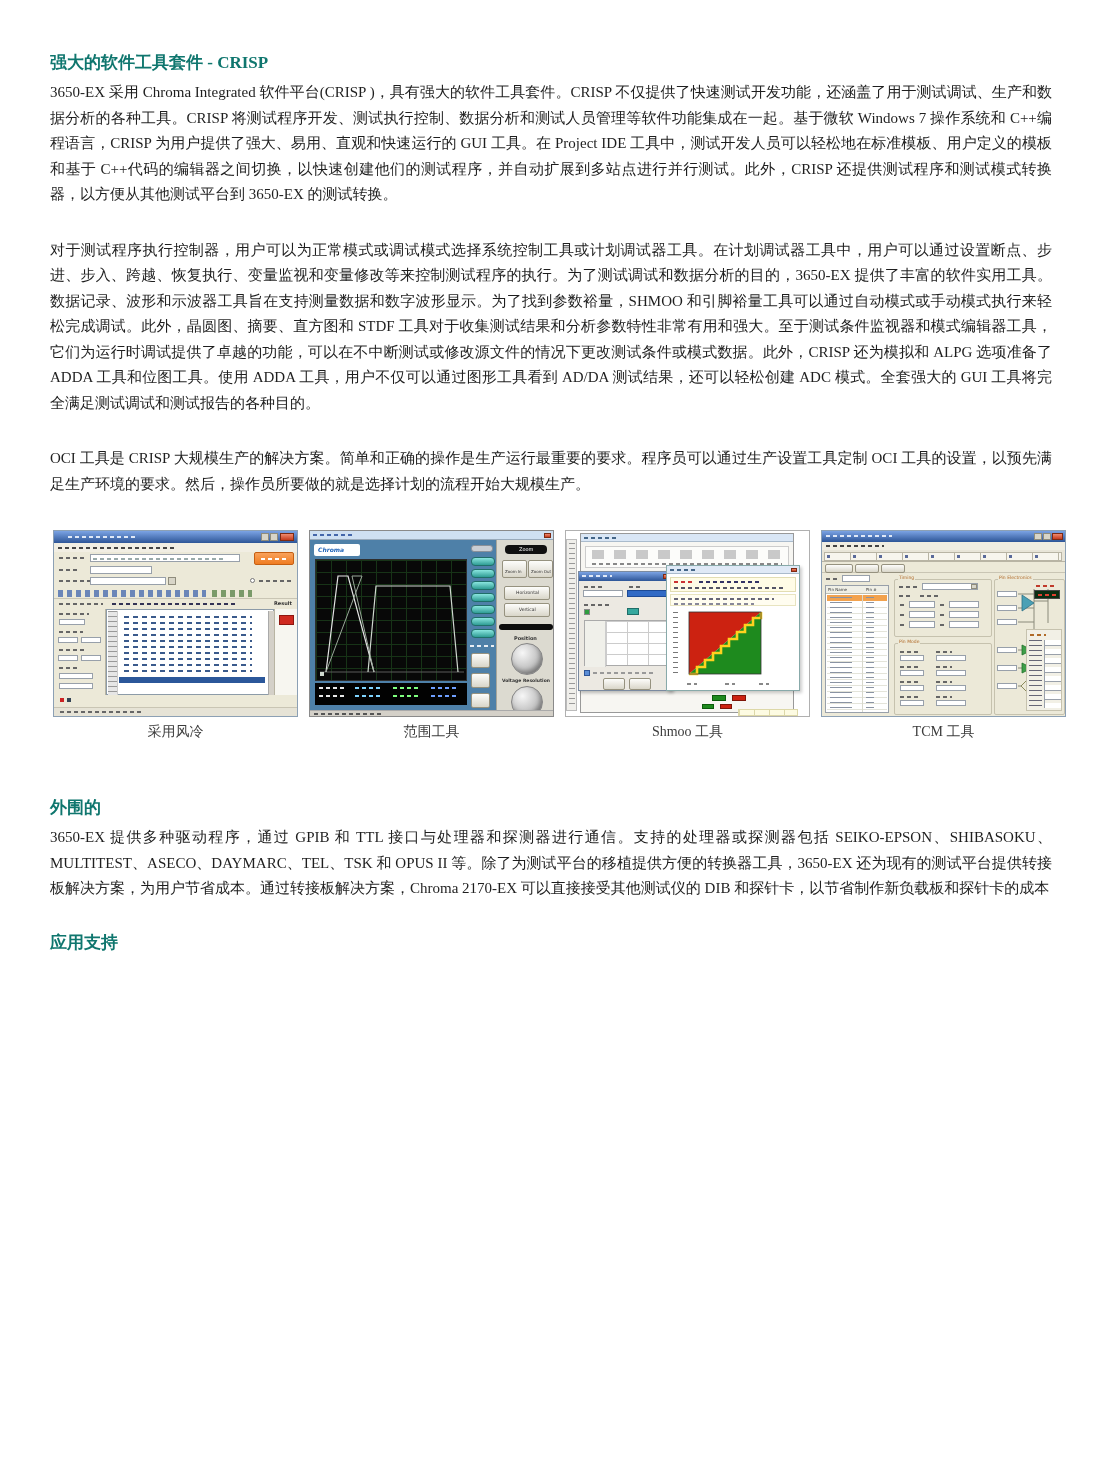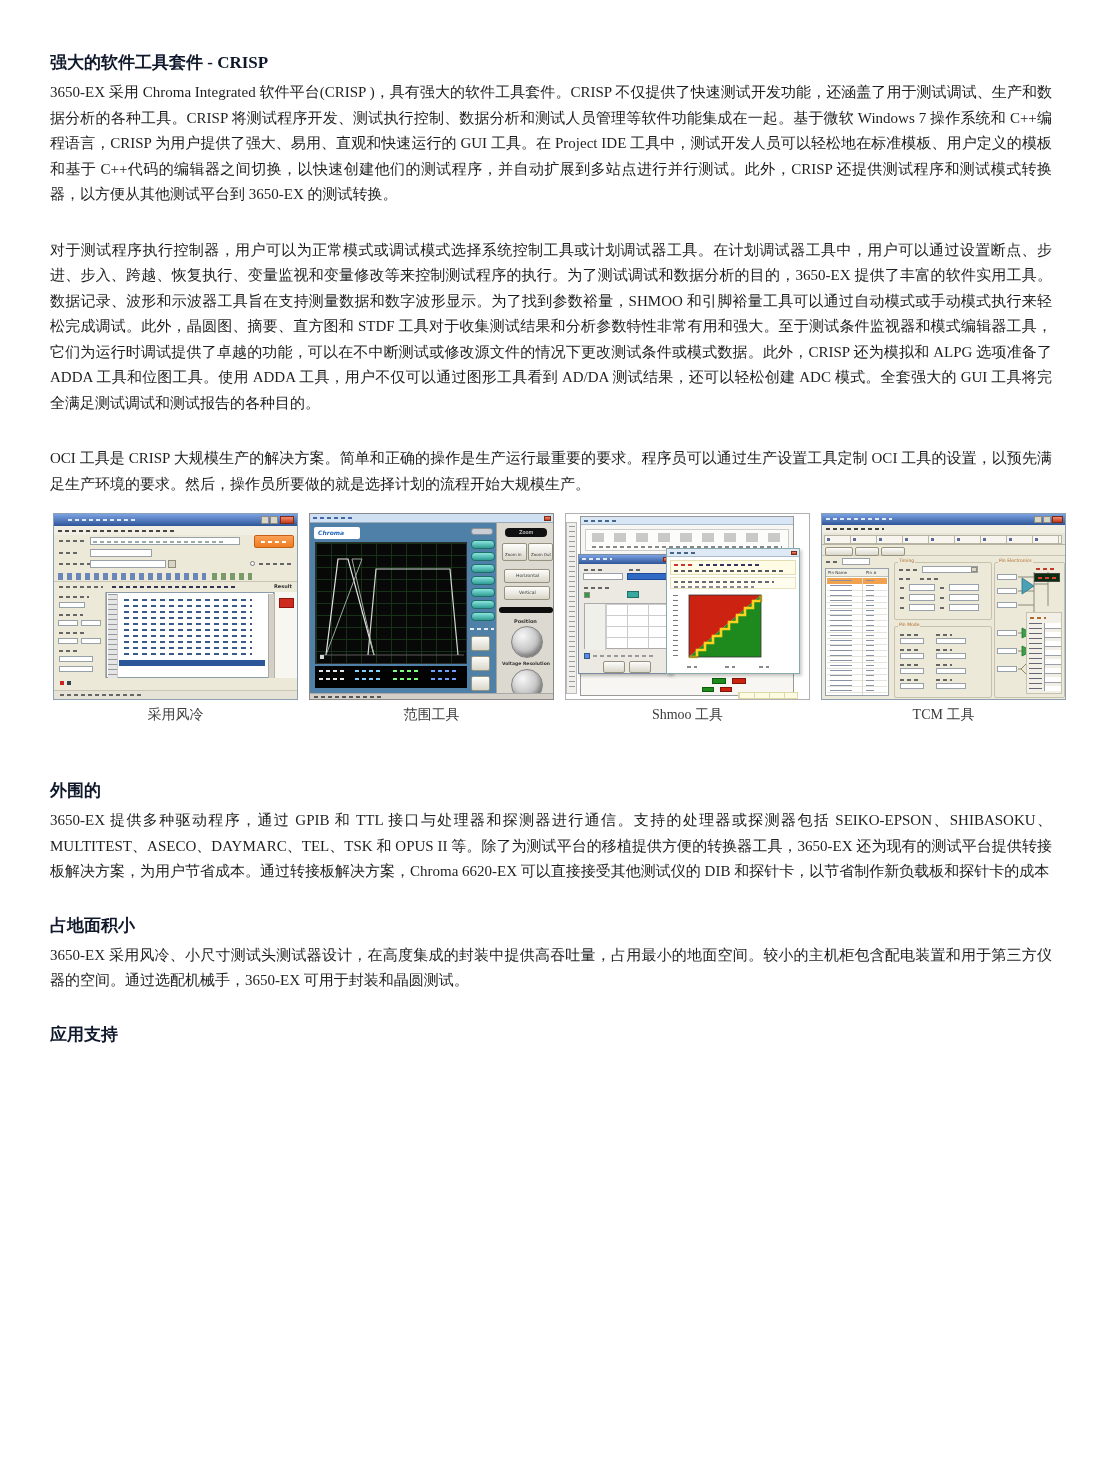--- a/index.html
+++ b/index.html
@@ -1,17 +1,17 @@
 <!DOCTYPE html>
 <html><head>
 <meta charset="utf-8">
 <style>
   html,body{margin:0;padding:0;background:#fff}
   .page{width:1102px;height:1470px;box-sizing:border-box;padding:52px 50px 0 50px;background:#fff;position:relative;overflow:hidden}
-  h2{font-family:"Liberation Serif","DejaVu Serif",serif;font-size:17px;font-weight:bold;color:#0f172a;margin:0 0 6px 0;line-height:22px}
+  h2{font-family:"Liberation Serif","DejaVu Serif",serif;font-size:17px;font-weight:bold;color:#0f766e;margin:0 0 6px 0;line-height:22px}
   p.doc{font-family:"Liberation Serif","DejaVu Serif",serif;font-size:15px;line-height:25.5px;color:#1e1e1e;text-align:justify;margin:0 0 30px 0}
   .sec{margin:0}
   .gallery{display:flex;gap:11px;margin:0 0 6px 3px}
   .caps{display:flex;gap:11px;margin:0 0 56px 3px}
   .cap{flex:0 0 245px;text-align:center;font-family:"Liberation Serif","DejaVu Serif",serif;font-size:14px;color:#3c3c3c}
   
   .shot{position:relative;width:245px;height:187px;flex:0 0 auto;background:#fff;border:1px solid #b9b9b9;box-sizing:border-box;overflow:hidden;font-family:"DejaVu Sans",sans-serif}
   .a{position:absolute;box-sizing:border-box}
   .tx{position:absolute;height:2px;background:repeating-linear-gradient(90deg,currentColor 0 4px,transparent 4px 7px);color:#666}
   .vtx{position:absolute;background:repeating-linear-gradient(180deg,currentColor 0 1px,transparent 1px 5px);color:#888}
@@ -29,21 +29,21 @@
 </style>
 </head>
 <body>
 
 <div class="page">
 
   <div class="sec">
     <h2>强大的软件工具套件 - CRISP</h2>
     <p class="doc">3650-EX 采用 Chroma Integrated 软件平台(CRISP )，具有强大的软件工具套件。CRISP 不仅提供了快速测试开发功能，还涵盖了用于测试调试、生产和数据分析的各种工具。CRISP 将测试程序开发、测试执行控制、数据分析和测试人员管理等软件功能集成在一起。基于微软 Windows 7 操作系统和 C++编程语言，CRISP 为用户提供了强大、易用、直观和快速运行的 GUI 工具。在 Project IDE 工具中，测试开发人员可以轻松地在标准模板、用户定义的模板和基于 C++代码的编辑器之间切换，以快速创建他们的测试程序，并自动扩展到多站点进行并行测试。此外，CRISP 还提供测试程序和测试模式转换器，以方便从其他测试平台到 3650-EX 的测试转换。</p>
     <p class="doc">对于测试程序执行控制器，用户可以为正常模式或调试模式选择系统控制工具或计划调试器工具。在计划调试器工具中，用户可以通过设置断点、步进、步入、跨越、恢复执行、变量监视和变量修改等来控制测试程序的执行。为了测试调试和数据分析的目的，3650-EX 提供了丰富的软件实用工具。数据记录、波形和示波器工具旨在支持测量数据和数字波形显示。为了找到参数裕量，SHMOO 和引脚裕量工具可以通过自动模式或手动模式执行来轻松完成调试。此外，晶圆图、摘要、直方图和 STDF 工具对于收集测试结果和分析参数特性非常有用和强大。至于测试条件监视器和模式编辑器工具，它们为运行时调试提供了卓越的功能，可以在不中断测试或修改源文件的情况下更改测试条件或模式数据。此外，CRISP 还为模拟和 ALPG 选项准备了 ADDA 工具和位图工具。使用 ADDA 工具，用户不仅可以通过图形工具看到 AD/DA 测试结果，还可以轻松创建 ADC 模式。全套强大的 GUI 工具将完全满足测试调试和测试报告的各种目的。</p>
-    <p class="doc" style="margin-bottom:16px">OCI 工具是 CRISP 大规模生产的解决方案。简单和正确的操作是生产运行最重要的要求。程序员可以通过生产设置工具定制 OCI 工具的设置，以预先满足生产环境的要求。然后，操作员所要做的就是选择计划的流程开始大规模生产。</p>
+    <p class="doc" style="margin-bottom:33px">OCI 工具是 CRISP 大规模生产的解决方案。简单和正确的操作是生产运行最重要的要求。程序员可以通过生产设置工具定制 OCI 工具的设置，以预先满足生产环境的要求。然后，操作员所要做的就是选择计划的流程开始大规模生产。</p>
   </div>
 
   <div class="gallery">
 
     <div class="shot" style="background:#ece9d8;border-color:#8ca0b4">
       <div class="tb a" style="left:0;top:0;width:243px;height:12px">
         <span class="tx" style="left:14px;top:5px;width:70px;color:#dfe8f7"></span>
         <span class="gb a" style="left:207px;top:2px;width:8px;height:8px"></span>
         <span class="gb a" style="left:216px;top:2px;width:8px;height:8px"></span>
         <span class="cl a" style="left:226px;top:2px;width:14px;height:8px"></span>
@@ -345,25 +345,21 @@
 
   <div class="caps">
     <div class="cap">采用风冷</div>
     <div class="cap">范围工具</div>
     <div class="cap">Shmoo 工具</div>
     <div class="cap">TCM 工具</div>
   </div>
 
   <div class="sec">
     <h2>外围的</h2>
-    <p class="doc">3650-EX 提供多种驱动程序，通过 GPIB 和 TTL 接口与处理器和探测器进行通信。支持的处理器或探测器包括 SEIKO-EPSON、SHIBASOKU、MULTITEST、ASECO、DAYMARC、TEL、TSK 和 OPUS II 等。除了为测试平台的移植提供方便的转换器工具，3650-EX 还为现有的测试平台提供转接板解决方案，为用户节省成本。通过转接板解决方案，Chroma 6620-EX 可以直接接受其他测试仪的 DIB 和探针卡，以节省制作新负载板和探针卡的成本</p>
-  </div>
-
-  <div class="sec">
-    <h2>占地面积小</h2>
-    <p class="doc">3650-EX 采用风冷、小尺寸测试头测试器设计，在高度集成的封装中提供高吞吐量，占用最小的地面空间。较小的主机柜包含配电装置和用于第三方仪器的空间。通过选配机械手，3650-EX 可用于封装和晶圆测试。</p>
-  </div>
+    <p class="doc">3650-EX 提供多种驱动程序，通过 GPIB 和 TTL 接口与处理器和探测器进行通信。支持的处理器或探测器包括 SEIKO-EPSON、SHIBASOKU、MULTITEST、ASECO、DAYMARC、TEL、TSK 和 OPUS II 等。除了为测试平台的移植提供方便的转换器工具，3650-EX 还为现有的测试平台提供转接板解决方案，为用户节省成本。通过转接板解决方案，Chroma 2170-EX 可以直接接受其他测试仪的 DIB 和探针卡，以节省制作新负载板和探针卡的成本</p>
+  </div>
+
 
   <div class="sec">
     <h2>应用支持</h2>
   </div>
 
 </div>
 
 </body></html>

